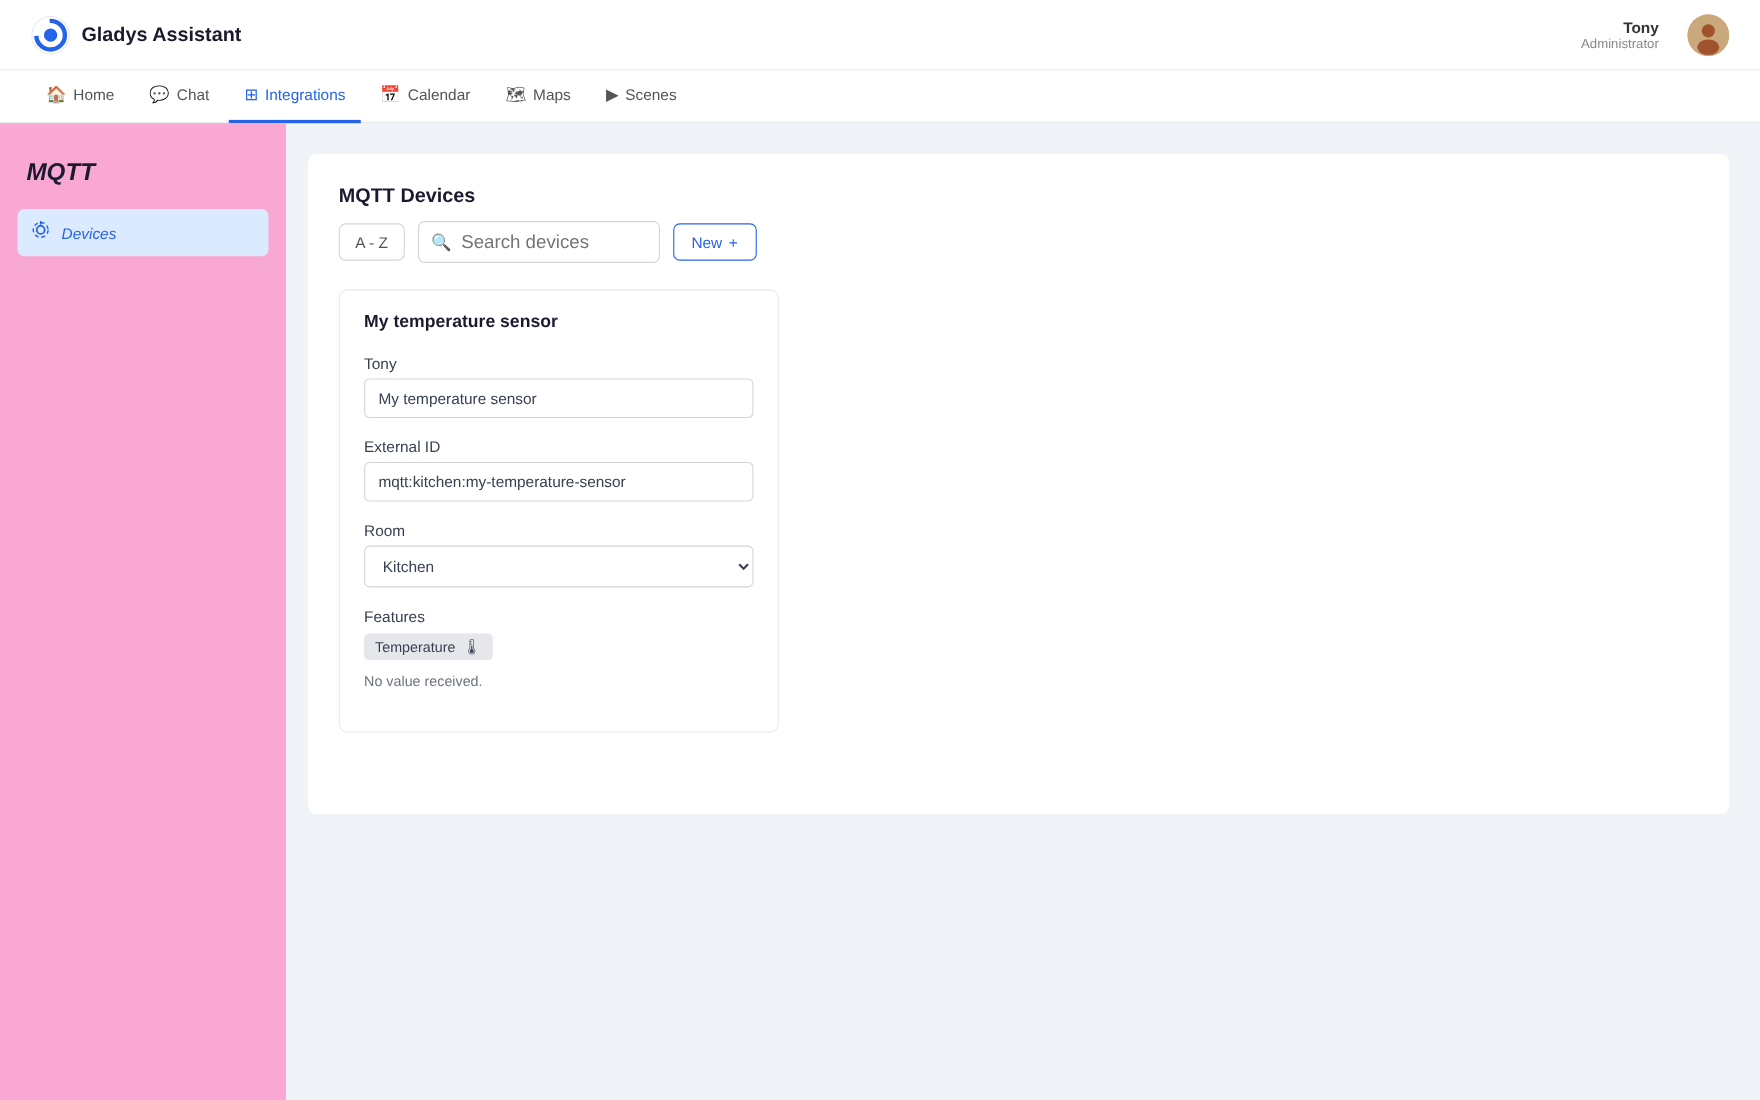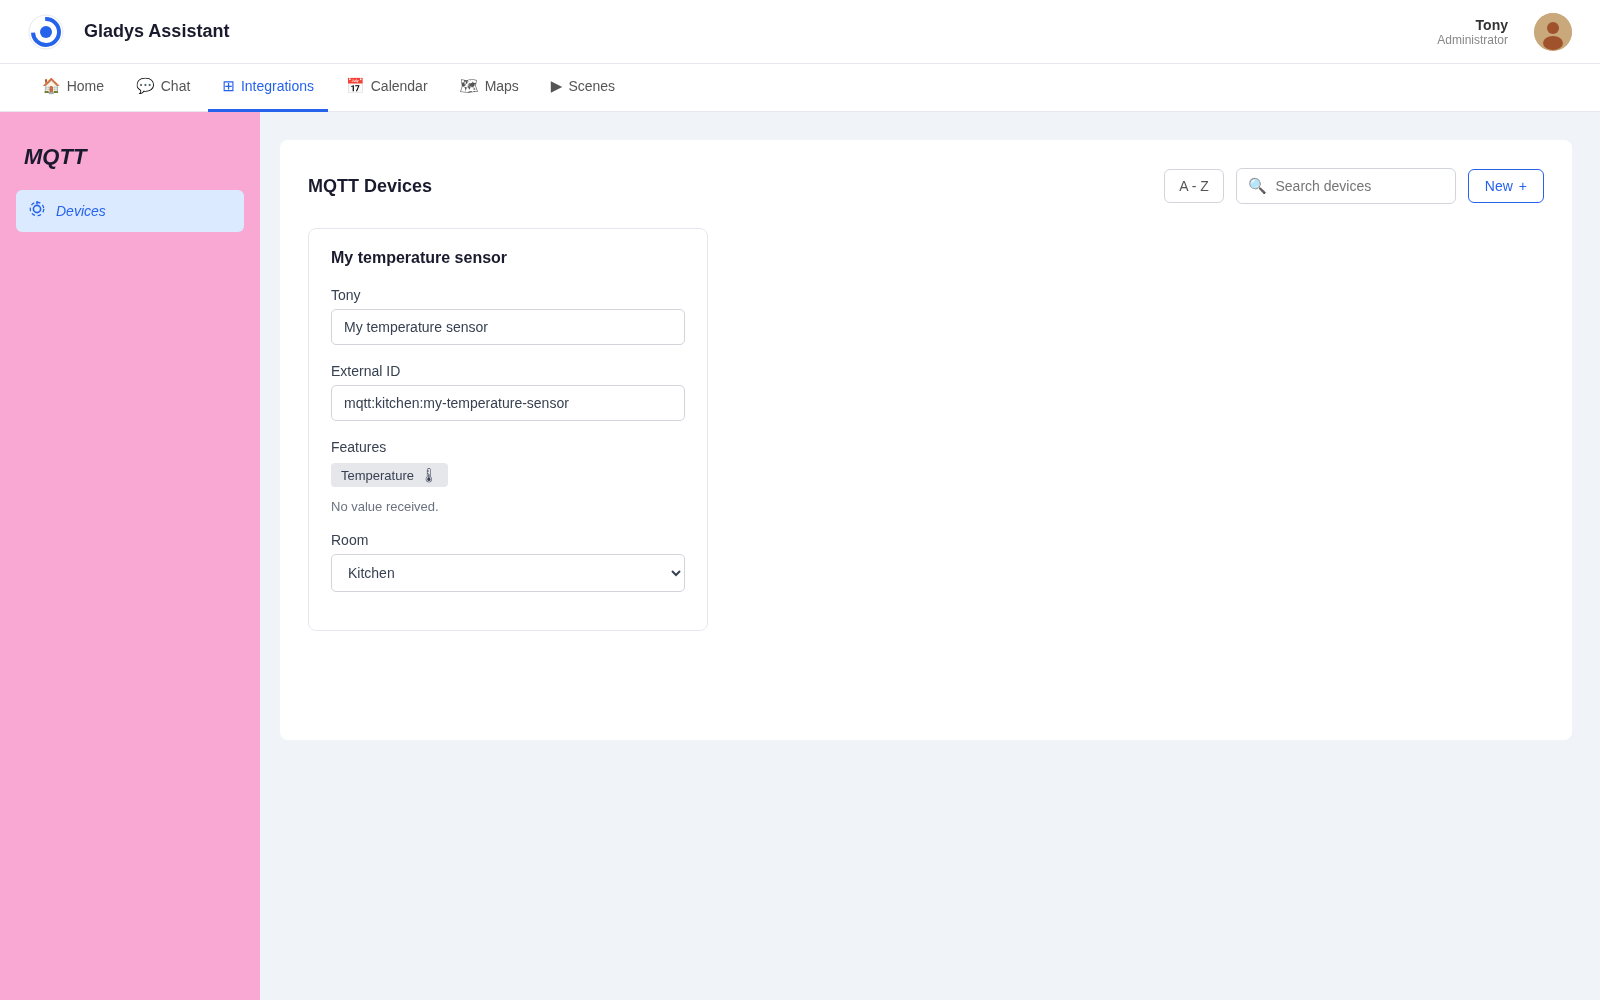--- a/index.html
+++ b/index.html
@@ -11,21 +11,21 @@
       border-bottom: 1px solid #e5e9ef;
       display: flex;
       align-items: center;
       justify-content: space-between;
       padding: 0 28px;
       height: 64px;
     }
     .topbar-logo {
       display: flex;
       align-items: center;
-      gap: 20px;
+      gap: 10px;
     }
     .logo-circle {
       width: 36px;
       height: 36px;
     }
     .topbar-title {
       font-size: 18px;
       font-weight: 600;
       color: #1a1a2e;
     }
@@ -127,25 +127,25 @@
     .content-panel {
       background: #fff;
       border-radius: 8px;
       padding: 28px;
       min-height: 600px;
     }
 
     
     .content-header {
       display: flex;
-      align-items: center;
       justify-content: space-between;
       margin-bottom: 24px;
       flex-wrap: wrap;
       gap: 12px;
+      flex-direction: column;
     }
     .content-title {
       font-size: 18px;
       font-weight: 600;
       color: #1a1a2e;
     }
     .header-controls {
       display: flex;
       align-items: center;
       gap: 12px;
@@ -166,21 +166,21 @@
       border-radius: 6px;
       padding: 8px 12px;
       gap: 8px;
       background: #fff;
       width: 220px;
     }
     .search-icon { color: #9ca3af; font-size: 15px; }
     .search-input {
       border: none;
       outline: none;
-      font-size: 14px;
+      font-size: 17px;
       color: #555;
       background: transparent;
       width: 100%;
     }
     .new-btn {
       border: 1.5px solid #2563eb;
       background: #fff;
       border-radius: 6px;
       padding: 8px 16px;
       font-size: 14px;
@@ -396,35 +396,35 @@
           <label class="form-label">Tony</label>
           <input class="form-input" type="text" value="My temperature sensor" style="">
         </div>
 
         <div class="form-group">
           <label class="form-label">External ID</label>
           <input class="form-input" type="text" value="mqtt:kitchen:my-temperature-sensor" style="">
         </div>
 
         <div class="form-group">
-          <div class="features-label">Features</div>
-          <div class="feature-tag">
-            <span>Temperature</span>
-            <span class="feature-tag-icon">🌡</span>
-          </div>
-          <div class="no-value">No value received.</div>
-        </div>
-
-        <div class="form-group">
           <label class="form-label">Room</label>
           <select class="form-select">
             <option>Kitchen</option>
             <option>Living Room</option>
             <option>Bedroom</option>
             <option>Bathroom</option>
           </select>
         </div>
 
+        <div class="form-group">
+          <div class="features-label">Features</div>
+          <div class="feature-tag">
+            <span>Temperature</span>
+            <span class="feature-tag-icon">🌡</span>
+          </div>
+          <div class="no-value">No value received.</div>
+        </div>
+
       </div>
 
     </div>
   </main>
 </div>
 
 </body></html>

